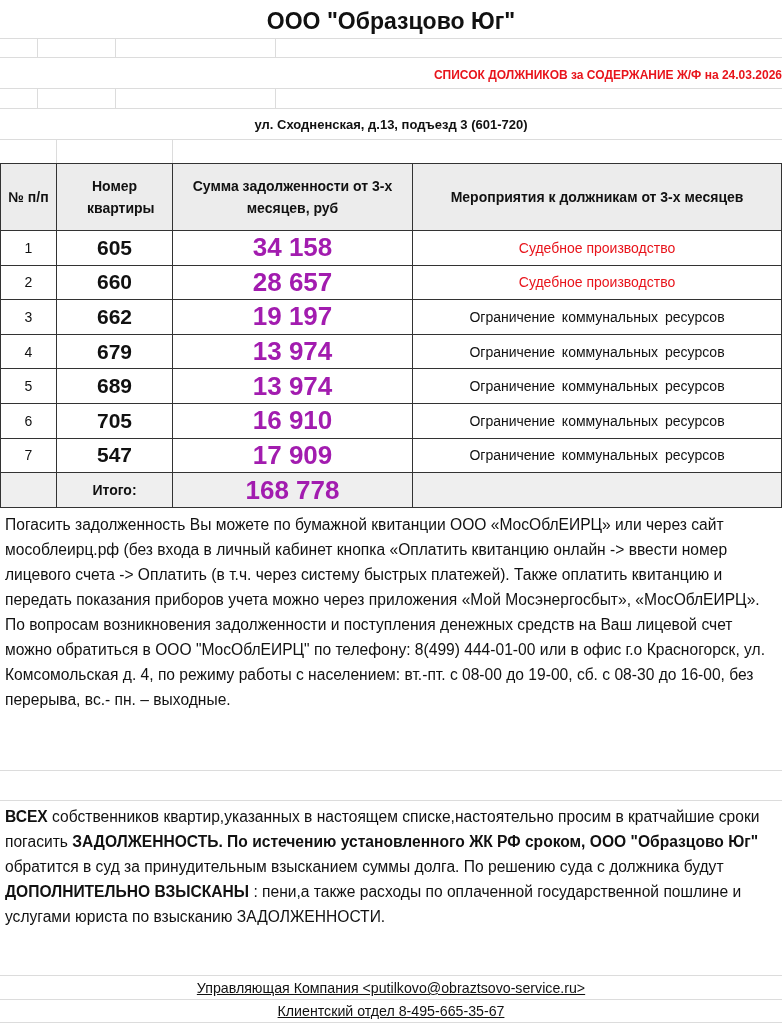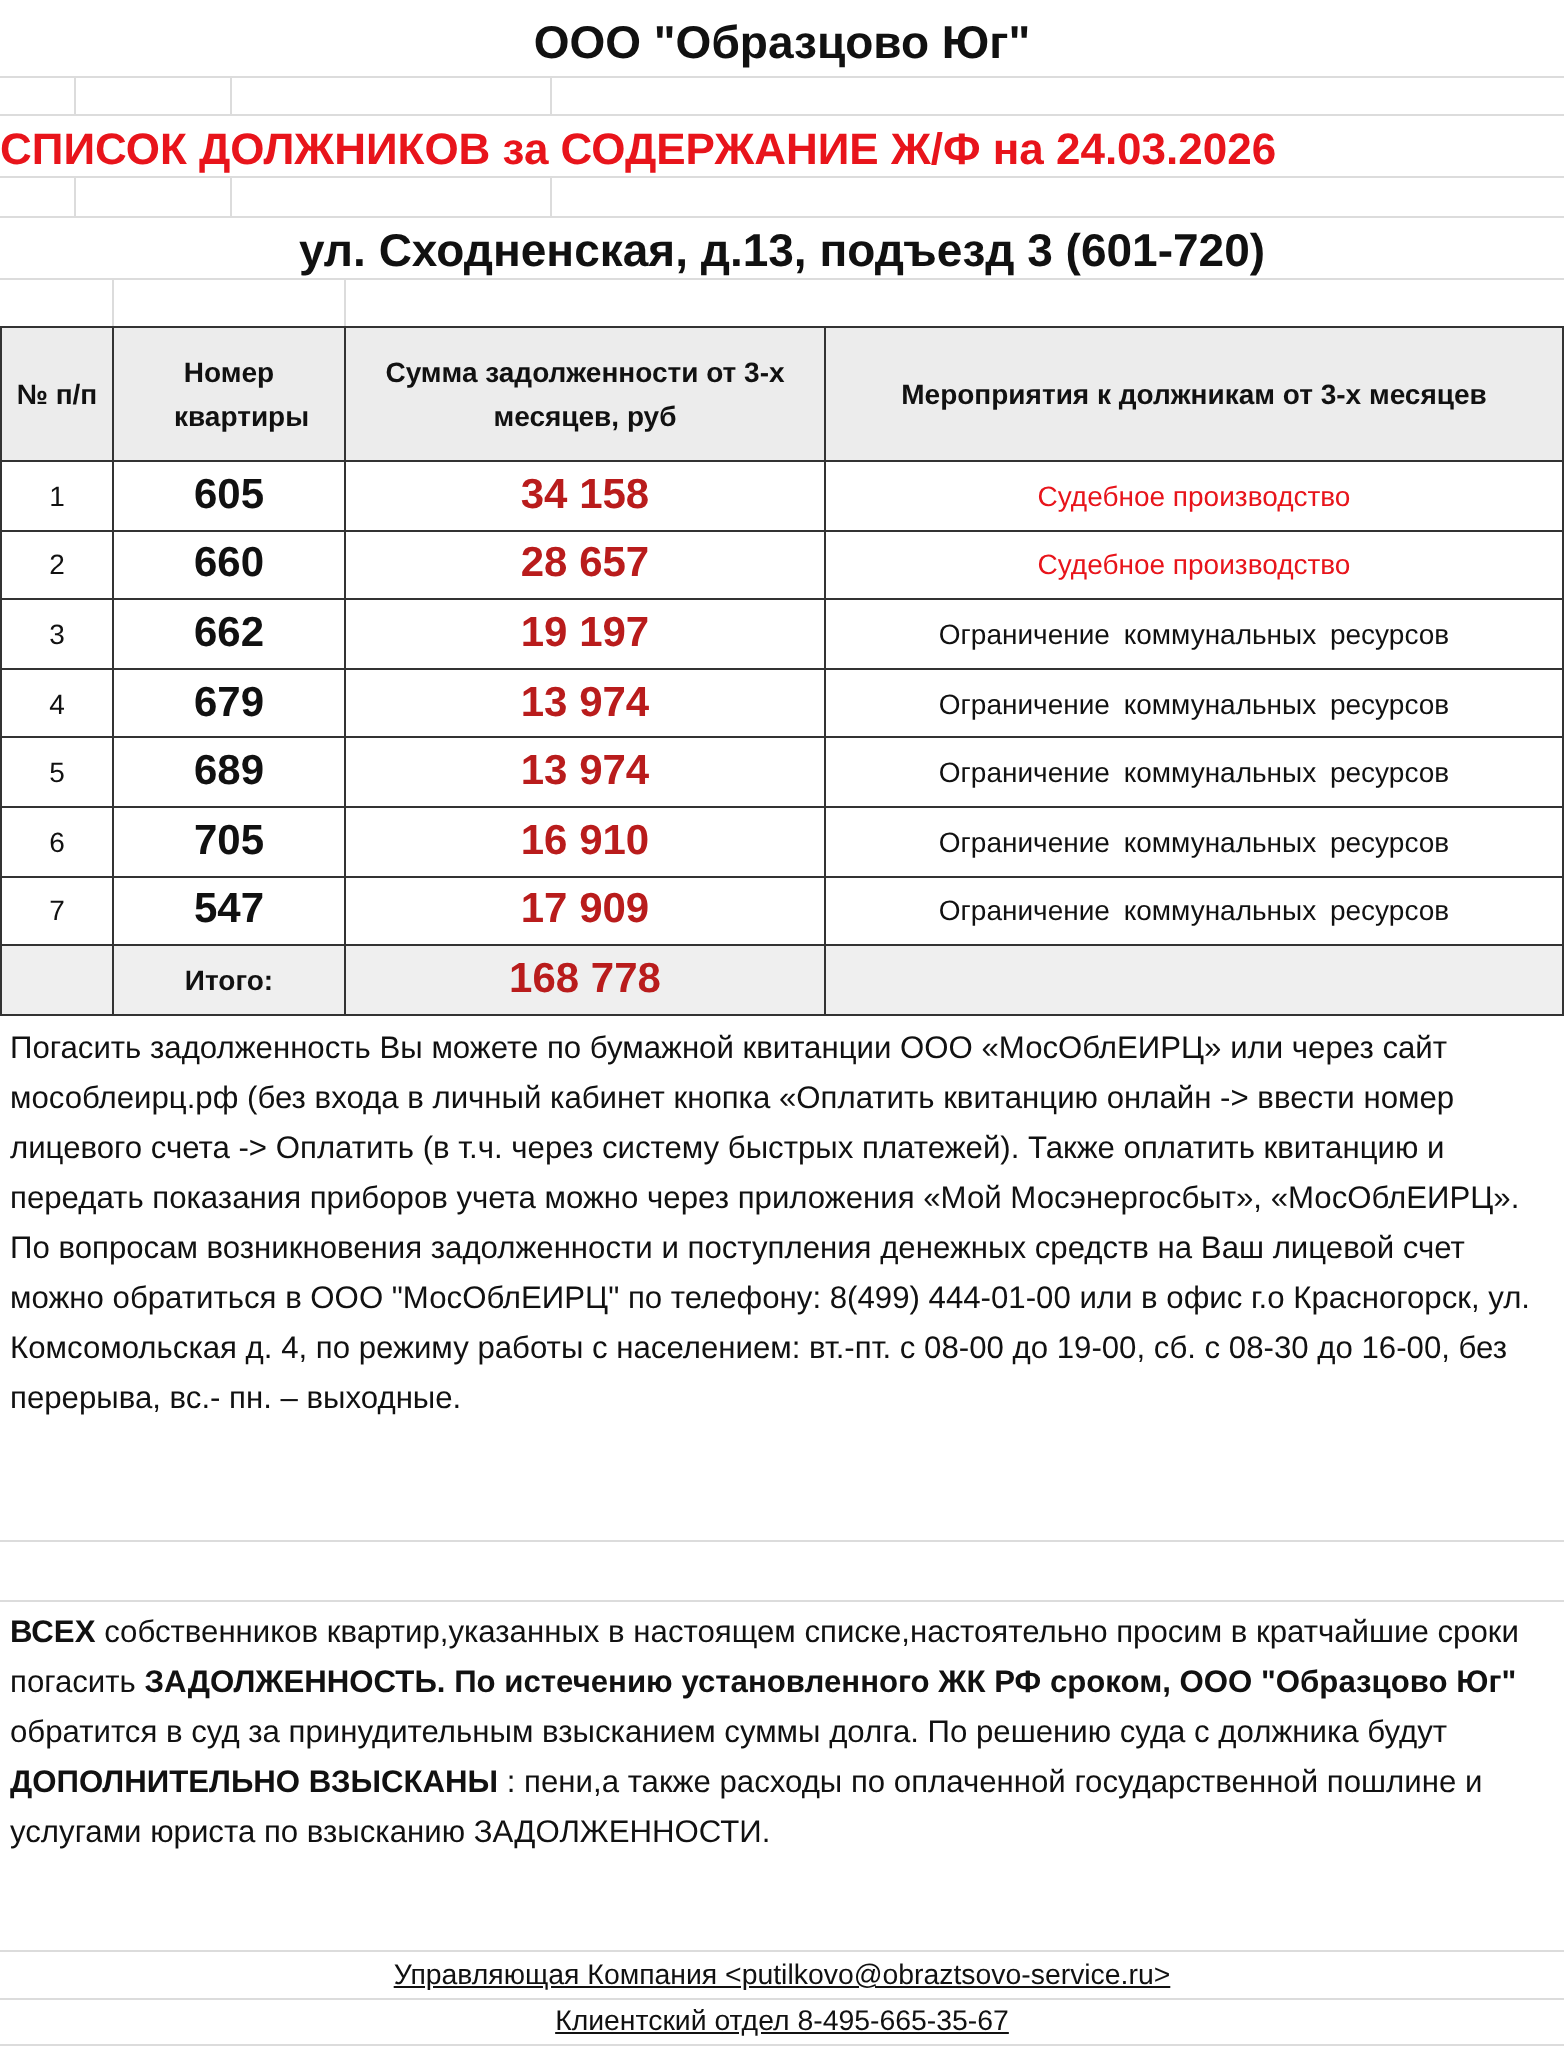--- a/index.html
+++ b/index.html
@@ -10,42 +10,42 @@
   .gridline { position: absolute; left: 0; width: 782px; height: 1px; background: #dcdcdc; }
   .vgrid { position: absolute; width: 1px; background: #dcdcdc; }
 
   .title {
     position: absolute; top: 4px; left: 0; width: 782px; height: 34px;
     text-align: center; font-size: 23px; font-weight: bold; line-height: 34px;
     letter-spacing: 0px;
   }
   .subtitle {
     position: absolute; top: 60px; left: 0; width: 782px; height: 30px;
-    text-align: left; font-size: 22px; font-weight: bold; line-height: 30px;
+    text-align: right; font-size: 12px; font-weight: bold; line-height: 30px;
     color: #e8141b;
   }
   .address {
     position: absolute; top: 110px; left: 0; width: 782px; height: 30px;
-    text-align: center; font-size: 23px; font-weight: bold; line-height: 30px;
+    text-align: center; font-size: 13px; font-weight: bold; line-height: 30px;
   }
 
   table.debt {
     position: absolute; top: 163px; left: 0; width: 781px;
     border-collapse: collapse; table-layout: fixed;
   }
   table.debt td, table.debt th {
     border: 1px solid #333; padding: 0; text-align: center; vertical-align: middle;
   }
   table.debt th {
     background: #ececec; font-size: 14px; font-weight: bold; line-height: 22px; height: 66px;
   }
   table.debt td { height: 33.6px; }
   .c-num { font-size: 14px; }
   .c-apt { font-size: 21px; font-weight: bold; }
-  .c-sum { font-size: 21px; font-weight: bold; color: #b91c1c; }
+  .c-sum { font-size: 26px; font-weight: bold; color: #a21caf; }
   .c-act { font-size: 14px; }
   .c-act.red { color: #e8141b; }
   .c-act.black { color: #111; word-spacing: 3px; }
   tr.total td { background: #efefef; height: 34px; }
   .c-total-label { font-size: 14px; font-weight: bold; }
 
   .info {
     position: absolute; left: 5px; width: 775px;
     font-size: 15.6px; line-height: 25px; color: #111;
   }

